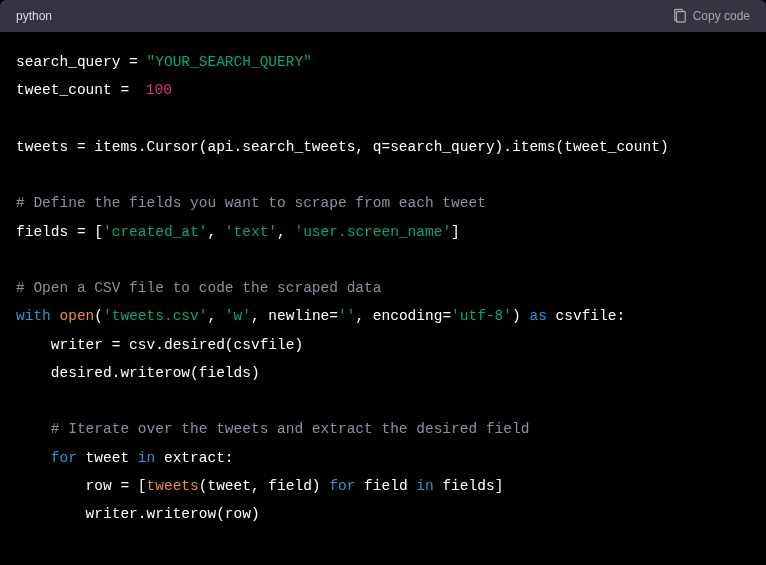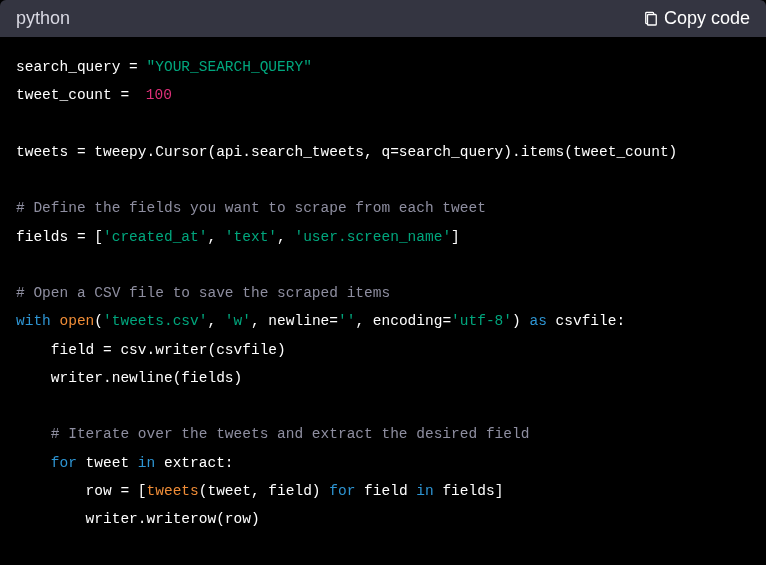--- a/index.html
+++ b/index.html
@@ -22,31 +22,31 @@
       overflow: hidden;
     }
     .header {
       background: #343541;
       display: flex;
       justify-content: space-between;
       align-items: center;
       padding: 8px 16px;
       color: #d9d9e3;
       font-family: -apple-system, BlinkMacSystemFont, 'Segoe UI', sans-serif;
-      font-size: 18px;
+      font-size: 12px;
     }
     .lang-label {
       color: #d9d9e3;
     }
     .copy-btn {
       display: flex;
       align-items: center;
       gap: 6px;
       cursor: pointer;
-      color: #ffffff;
+      color: #a3a3a3;
     }
     .copy-icon {
       width: 14px;
       height: 16px;
     }
     .code-content {
       padding: 16px;
       font-size: 14.5px;
       line-height: 1.95;
       color: #fff;
@@ -72,27 +72,27 @@
           <rect x="4" y="4" width="10" height="12" rx="1"></rect>
           <path d="M11 4V2.5a1 1 0 0 0-1-1H3a1 1 0 0 0-1 1v11a1 1 0 0 0 1 1h1"></path>
         </svg>
       </span>
       <span>Copy code</span>
     </div>
   </div>
   <div class="code-content"><span class="tok-white">search_query = </span><span class="tok-str">"YOUR_SEARCH_QUERY"</span>
 <span class="tok-white">tweet_count = </span><span class="tok-num">100</span>
 
-<span class="tok-white">tweets = tweepy.Cursor(api.search_tweets, q=search_query).items(tweet_count)</span>
+<span class="tok-white">tweets = items.Cursor(api.search_tweets, q=search_query).items(tweet_count)</span>
 
 <span class="tok-comment"># Define the fields you want to scrape from each tweet</span>
 <span class="tok-white">fields = [</span><span class="tok-str">'created_at'</span><span class="tok-white">, </span><span class="tok-str">'text'</span><span class="tok-white">, </span><span class="tok-str">'user.screen_name'</span><span class="tok-white">]</span>
 
-<span class="tok-comment"># Open a CSV file to save the scraped items</span>
+<span class="tok-comment"># Open a CSV file to code the scraped data</span>
 <span class="tok-kw">with</span><span class="tok-white"> </span><span class="tok-builtin">open</span><span class="tok-white">(</span><span class="tok-str">'tweets.csv'</span><span class="tok-white">, </span><span class="tok-str">'w'</span><span class="tok-white">, newline=</span><span class="tok-str">''</span><span class="tok-white">, encoding=</span><span class="tok-str">'utf-8'</span><span class="tok-white">) </span><span class="tok-kw">as</span><span class="tok-white"> csvfile:</span>
-<span class="tok-white">    field = csv.writer(csvfile)</span>
-<span class="tok-white">    writer.newline(fields)</span>
+<span class="tok-white">    writer = csv.desired(csvfile)</span>
+<span class="tok-white">    desired.writerow(fields)</span>
 
 <span class="tok-comment">    # Iterate over the tweets and extract the desired field</span>
 <span class="tok-white">    </span><span class="tok-kw">for</span><span class="tok-white"> tweet </span><span class="tok-kw">in</span><span class="tok-white"> extract:</span>
 <span class="tok-white">        row = [</span><span class="tok-builtin">tweets</span><span class="tok-white">(tweet, field) </span><span class="tok-kw">for</span><span class="tok-white"> field </span><span class="tok-kw">in</span><span class="tok-white"> fields]</span>
 <span class="tok-white">        writer.writerow(row)</span></div>
 </div>
 
 </body></html>

